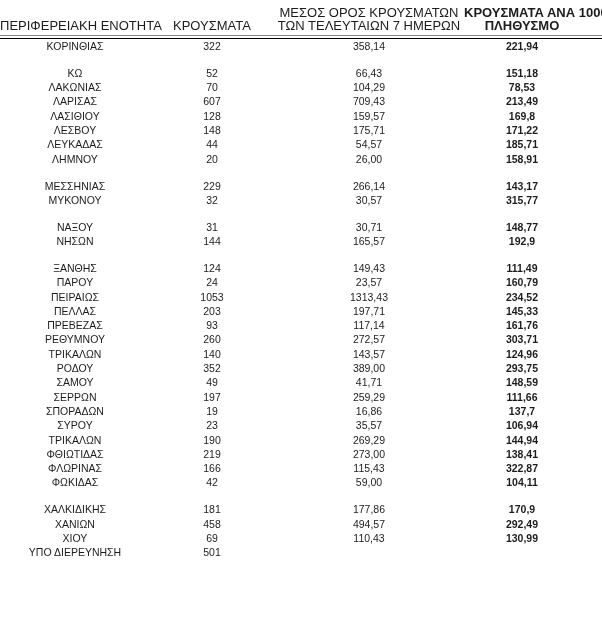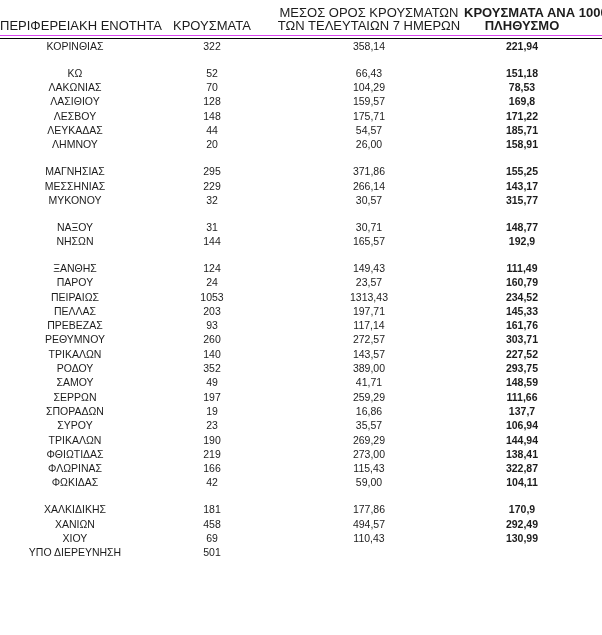--- a/index.html
+++ b/index.html
@@ -110,20 +110,26 @@
           <td>66,43</td>
           <td>151,18</td>
         </tr>
         <tr>
           <td>ΛΑΚΩΝΙΑΣ</td>
           <td>70</td>
           <td>104,29</td>
           <td>78,53</td>
         </tr>
         <tr>
+          <td>ΛΑΡΙΣΑΣ</td>
+          <td>607</td>
+          <td>709,43</td>
+          <td>213,49</td>
+        </tr>
+        <tr>
           <td>ΛΑΣΙΘΙΟΥ</td>
           <td>128</td>
           <td>159,57</td>
           <td>169,8</td>
         </tr>
         <tr>
           <td>ΛΕΣΒΟΥ</td>
           <td>148</td>
           <td>175,71</td>
           <td>171,22</td>
@@ -137,26 +143,20 @@
         <tr>
           <td>ΛΗΜΝΟΥ</td>
           <td>20</td>
           <td>26,00</td>
           <td>158,91</td>
         </tr>
         <tr class="spacer">
           <td colspan="4"></td>
         </tr>
         <tr>
-          <td>ΜΑΓΝΗΣΙΑΣ</td>
-          <td>295</td>
-          <td>371,86</td>
-          <td>155,25</td>
-        </tr>
-        <tr>
           <td>ΜΕΣΣΗΝΙΑΣ</td>
           <td>229</td>
           <td>266,14</td>
           <td>143,17</td>
         </tr>
         <tr>
           <td>ΜΥΚΟΝΟΥ</td>
           <td>32</td>
           <td>30,57</td>
           <td>315,77</td>
@@ -212,21 +212,21 @@
         <tr>
           <td>ΡΕΘΥΜΝΟΥ</td>
           <td>260</td>
           <td>272,57</td>
           <td>303,71</td>
         </tr>
         <tr>
           <td>ΤΡΙΚΑΛΩΝ</td>
           <td>140</td>
           <td>143,57</td>
-          <td>227,52</td>
+          <td>124,96</td>
         </tr>
         <tr>
           <td>ΡΟΔΟΥ</td>
           <td>352</td>
           <td>389,00</td>
           <td>293,75</td>
         </tr>
         <tr>
           <td>ΣΑΜΟΥ</td>
           <td>49</td>

